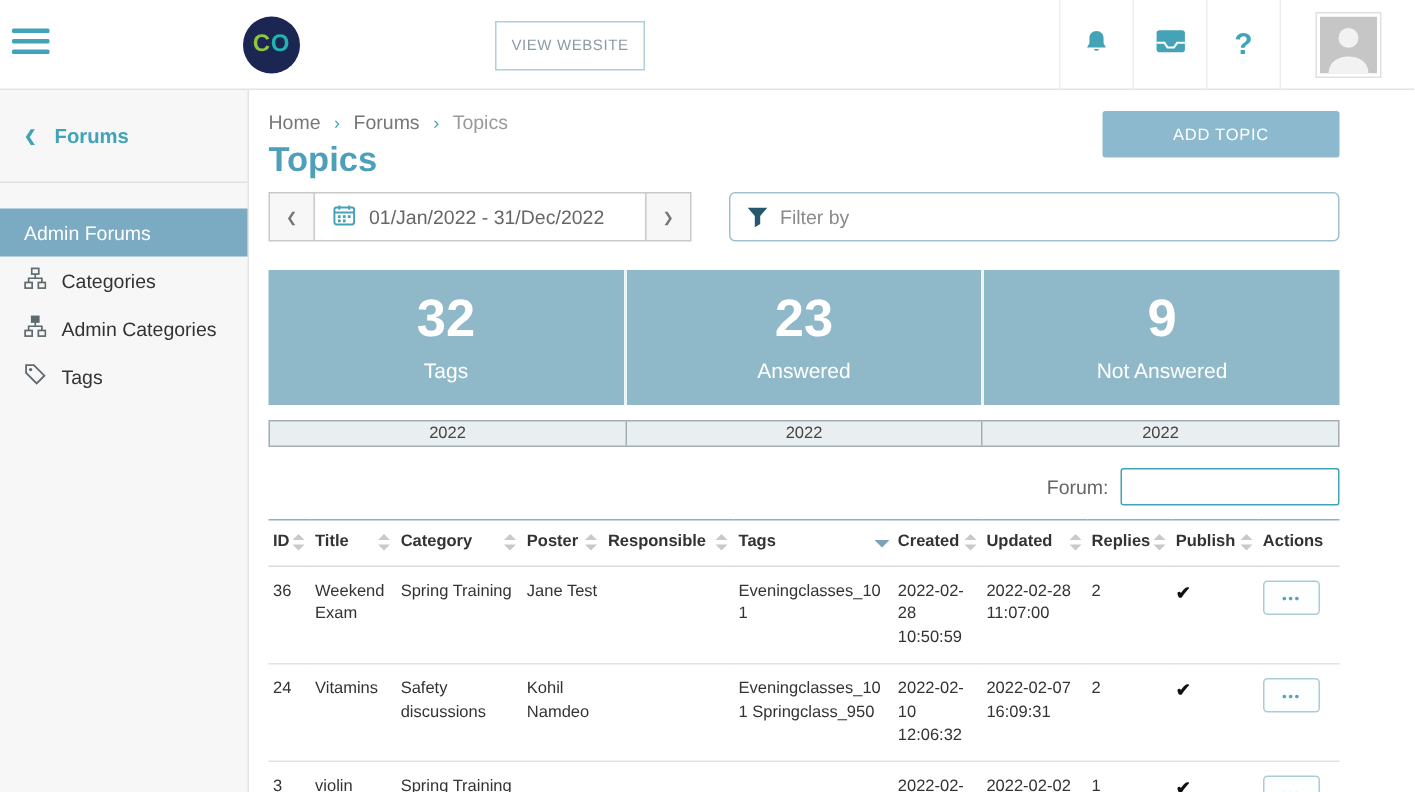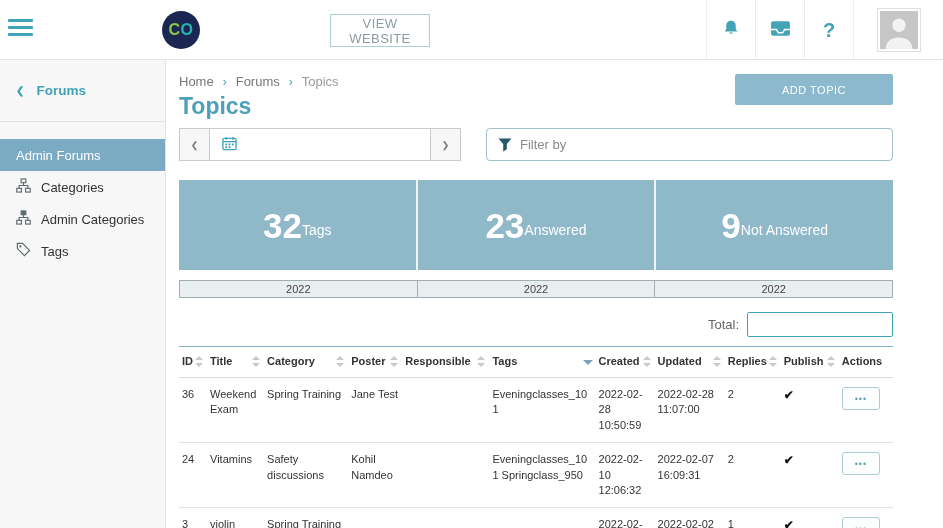--- a/index.html
+++ b/index.html
@@ -8,21 +8,21 @@
 
   
   .topbar { position:relative; height:60px; border-bottom:1px solid #e3e3e3; background:#fff; }
   .hamburger { position:absolute; left:8px; top:19px; width:28px; cursor:pointer; }
   .hamburger span { display:block; width:25px; height:3px; margin:0 0 4px 0; background:var(--accent,#41a3b7); border-radius:1px; }
   .logo { position:absolute; left:162px; top:11px; width:38px; height:38px; border-radius:50%;
           background:#1b2653; display:flex; align-items:center; justify-content:center;
           font-weight:bold; font-size:16px; letter-spacing:.5px; }
   .logo .c { color:#8dc63f; } .logo .o { color:#21b5ae; }
   .view-website { position:absolute; left:330px; top:14px; width:100px; height:33px; background:#fff;
-          border:1px solid #aecfda; color:#8a9ba1; font-size:13px; letter-spacing:.4px;
+          border:1px solid #aecfda; color:#8a9ba1; font-size:10px; letter-spacing:.4px;
           font-family:"Liberation Sans",sans-serif; cursor:pointer; }
   .topbar-right { position:absolute; right:0; top:0; height:60px; display:flex; }
   .tb-cell { width:49px; height:60px; border-left:1px solid #ededed; display:flex; align-items:center; justify-content:center; cursor:pointer; }
   .tb-cell.avatar-cell { width:90px; cursor:pointer; }
   .help-glyph { font-size:20px; font-weight:bold; color:var(--accent,#41a3b7); }
   .avatar { width:44px; height:44px; border:1px solid #e0e0e0; background:#fff; padding:2px; }
 
   
   .body { display:flex; height:468px; }
   .sidebar { width:166px; background:#f7f7f7; border-right:1px solid #e3e3e3; flex:none; }
@@ -52,21 +52,21 @@
   .dg-display { height:33px; width:220px; border-top:1px solid #c9c9c9; border-bottom:1px solid #c9c9c9;
                 background:#fff; display:flex; align-items:center; gap:9px; padding:0 12px;
                 font-size:13px; color:#666; cursor:pointer; }
   .filter-box { flex:1; margin-left:25px; position:relative; border:1px solid #9fc0cc; border-radius:4px; height:33px; background:#fff; }
   .filter-box svg { position:absolute; left:11px; top:9px; }
   .filter-box input { width:100%; height:100%; border:none; outline:none; padding-left:33px;
                       font-size:13px; color:#555; font-family:"Liberation Sans",sans-serif; background:transparent; }
   .filter-box input::placeholder { color:#8a8a8a; }
 
   .stats { margin-top:19px; height:90px; background:var(--steel,#8fb8c9); display:flex; color:#fff; }
-  .stat { flex:1; display:flex; flex-direction:row; align-items:center; justify-content:center; }
+  .stat { flex:1; display:flex; flex-direction:column; align-items:center; justify-content:center; }
   .stat + .stat { border-left:2px solid rgba(255,255,255,.85); }
   .stat-value { font-size:35px; font-weight:bold; line-height:1; }
   .stat-label { font-size:14px; margin-top:9px; }
 
   .years { margin-top:10px; height:18px; display:flex; border:1px solid #a3aeb4; background:#e9eef0; }
   .year-cell { flex:1; display:flex; align-items:center; justify-content:center; font-size:11px; color:#444; }
   .year-cell + .year-cell { border-left:1px solid #a3aeb4; }
 
   .search-row { margin-top:14px; display:flex; justify-content:flex-end; align-items:center; gap:8px;
                 font-size:13px; color:#666; }
@@ -209,20 +209,21 @@
                   <path d="M4.5 1v3M11.5 1v3" stroke="#45a3b8" stroke-width="1.4"></path>
                   <g fill="#45a3b8">
                     <rect x="3.5" y="8" width="2" height="2"></rect>
                     <rect x="7" y="8" width="2" height="2"></rect>
                     <rect x="10.5" y="8" width="2" height="2"></rect>
                     <rect x="3.5" y="11" width="2" height="2"></rect>
                     <rect x="7" y="11" width="2" height="2"></rect>
                   </g>
                 </svg>
             </span>
+            <span>01/Jan/2022 - 31/Dec/2022</span>
           </div>
           <div class="dg-btn">
               <span>❯</span>
             </div>
         </div>
         <div class="filter-box">
           <span>
             <svg width="14" height="14" viewBox="0 0 14 14">
                 <path fill="#25586a" d="M0.5 0.5h13L8.8 6v5.3l-3.6 2.2V6z"></path>
               </svg>
@@ -245,21 +246,21 @@
           <div class="stat-label">Not Answered</div>
         </div>
       </div>
       <div class="years">
         <div class="year-cell">2022</div>
         <div class="year-cell">2022</div>
         <div class="year-cell">2022</div>
       </div>
 
       <div class="search-row">
-        <span>Total:</span>
+        <span>Forum:</span>
         <input type="text" value="" style="">
       </div>
 
       <table>
         <colgroup>
           <col style="width:28px">
             <col style="width:57px">
             <col style="width:84px">
             <col style="width:54px">
           <col style="width:87px">

